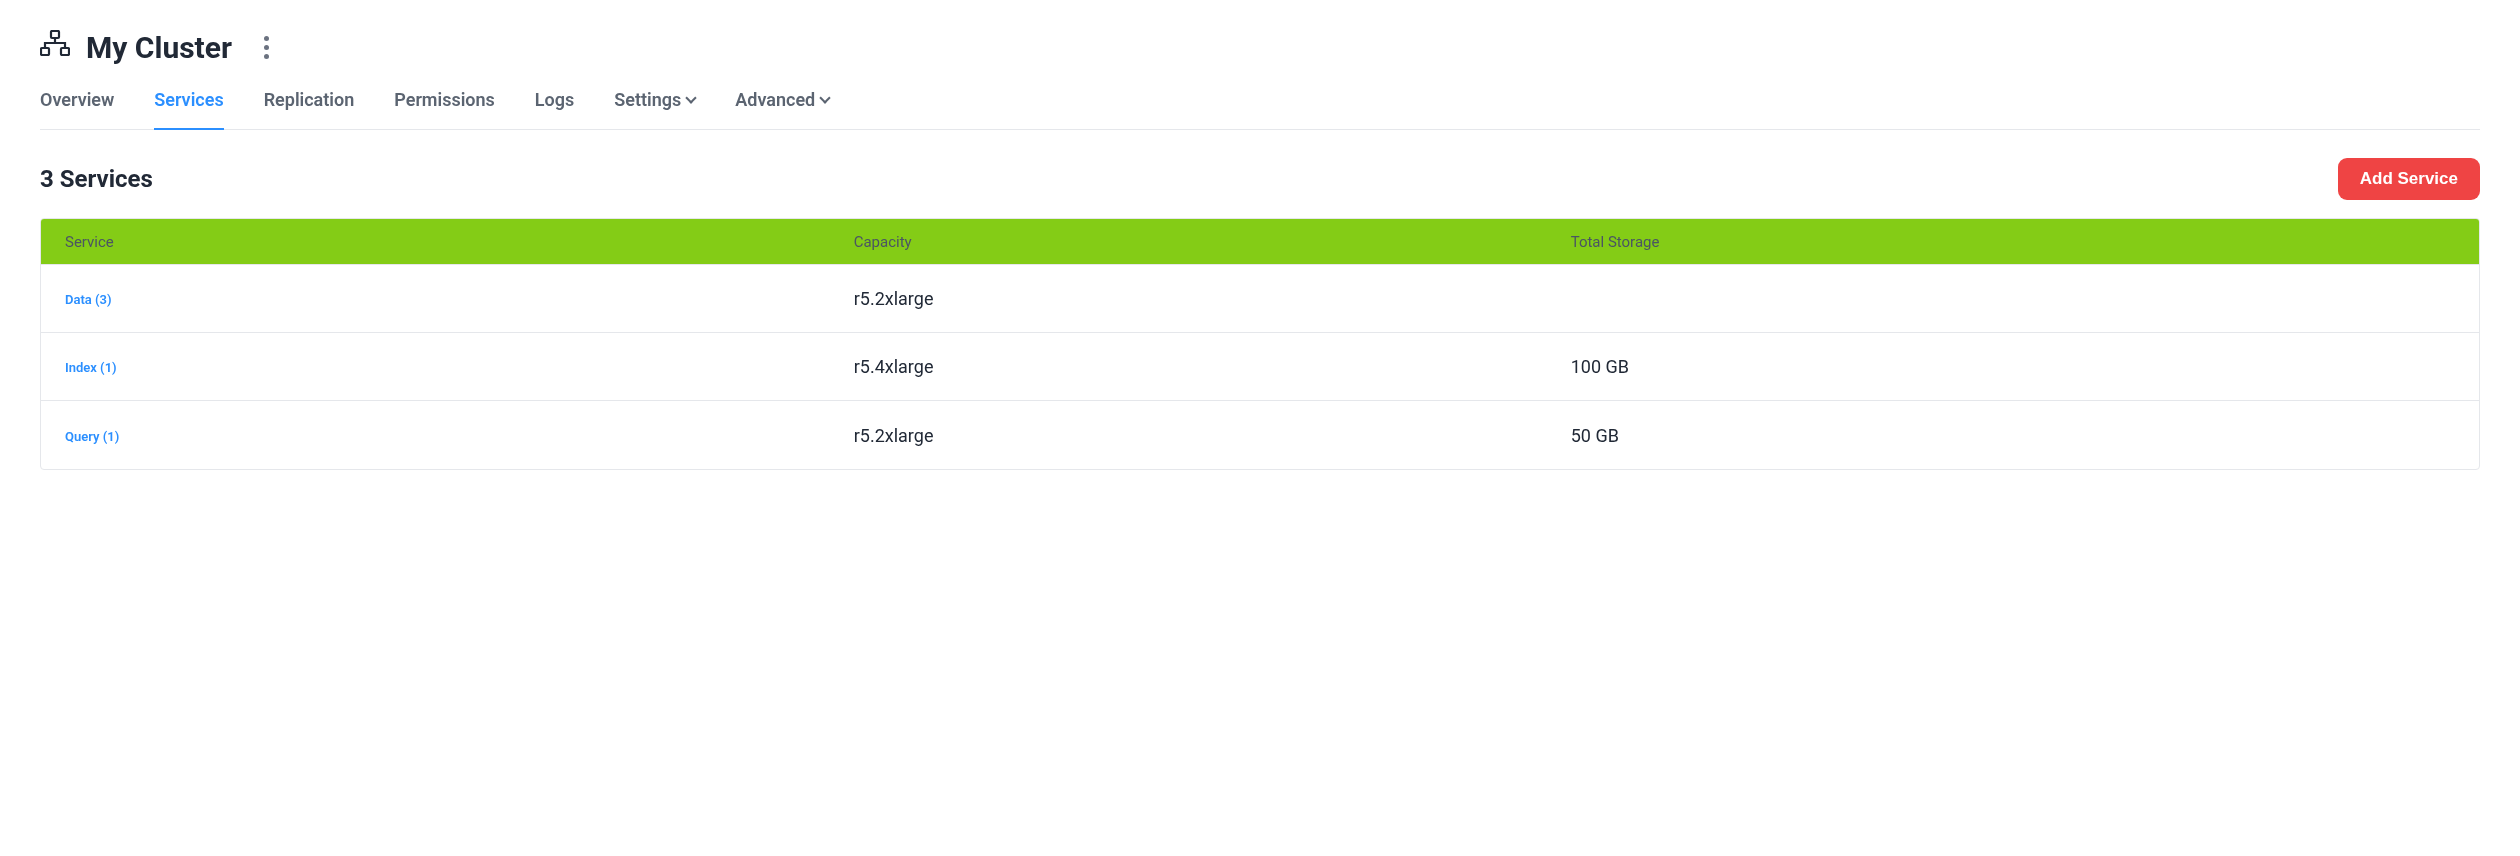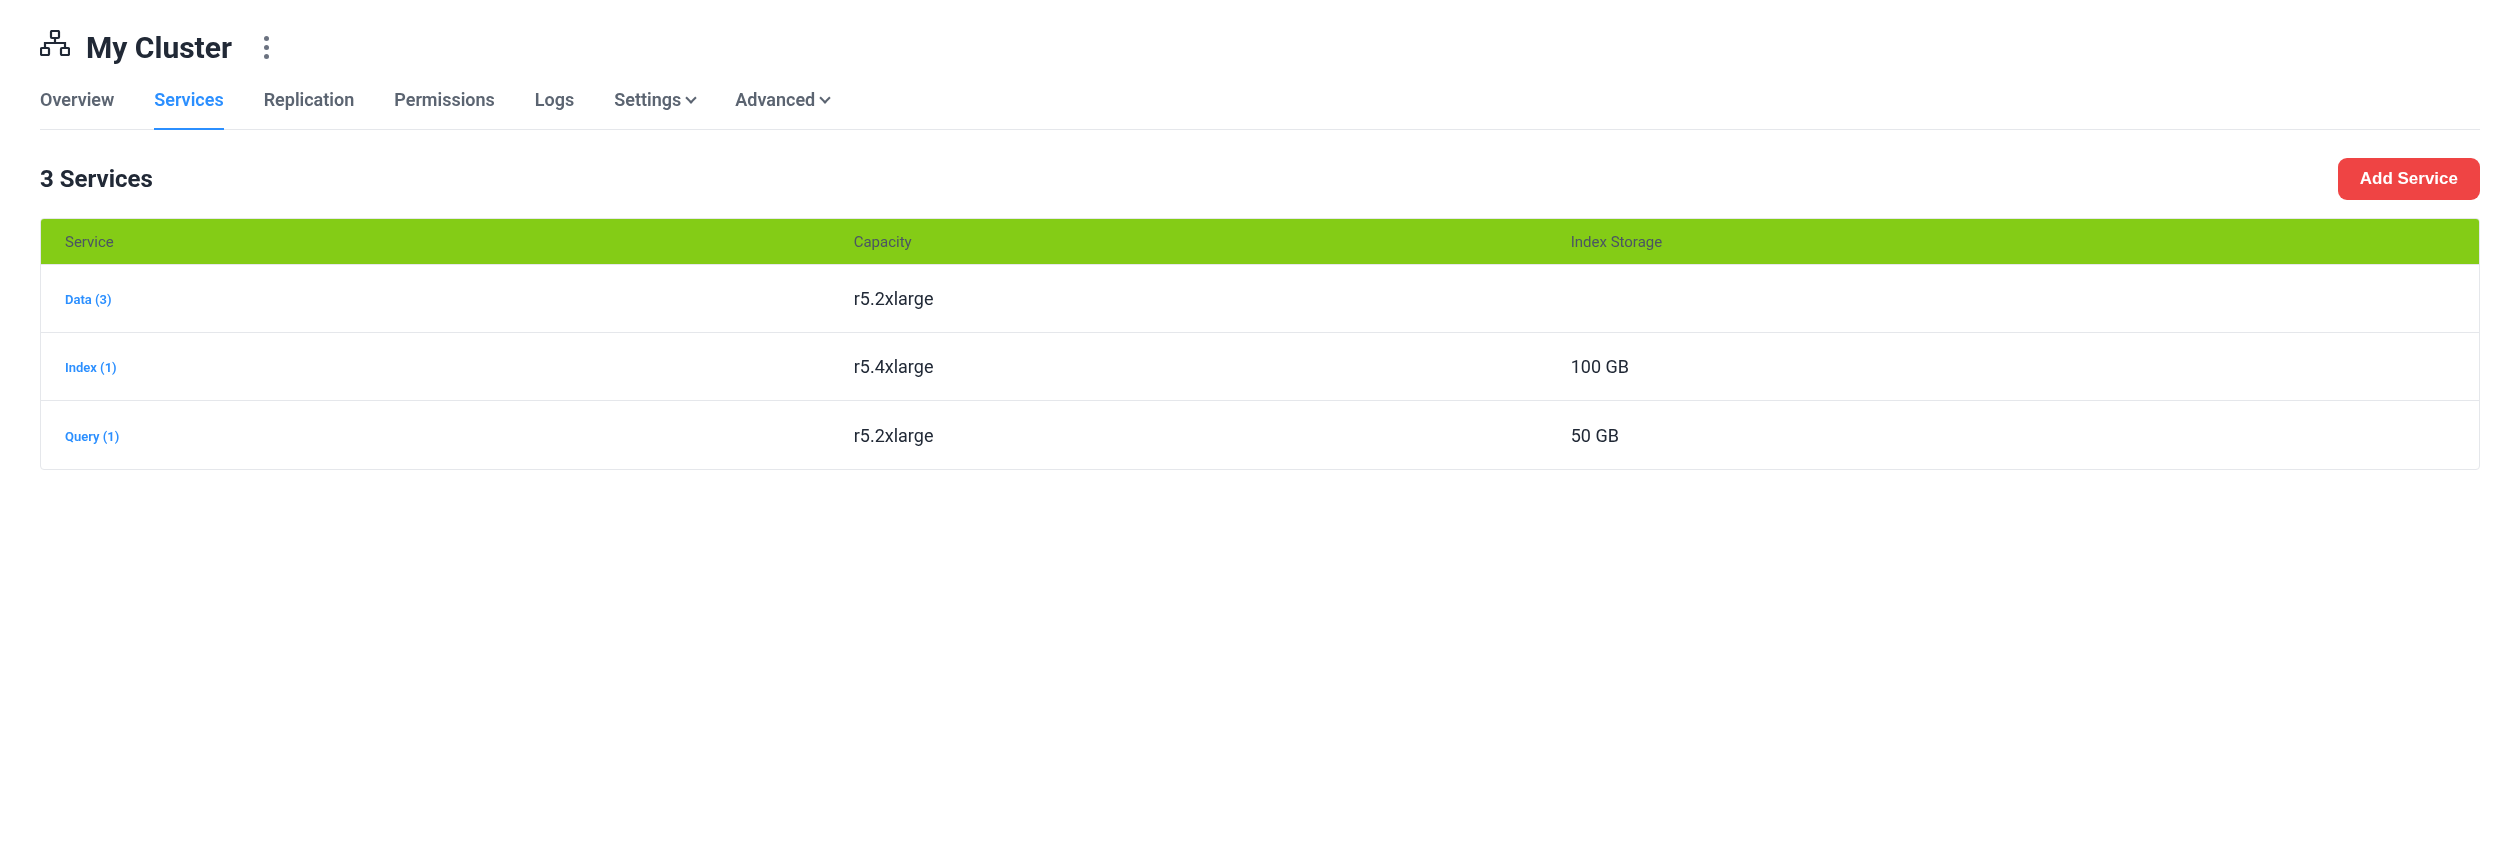--- a/index.html
+++ b/index.html
@@ -180,21 +180,21 @@
 
 <div class="section-header">
   <h2 class="section-title">3 Services</h2>
   <button class="btn-primary">Add Service</button>
 </div>
 
 <div class="services-table">
   <div class="table-head">
     <div>Service</div>
     <div>Capacity</div>
-    <div>Index Storage</div>
+    <div>Total Storage</div>
   </div>
   <div id="table-body">
       <div class="table-row">
         <div><span class="service-link">Data (3)</span></div>
         <div class="cell-text">r5.2xlarge</div>
       </div>
       <div class="table-row">
         <div><span class="service-link">Index (1)</span></div>
         <div class="cell-text">r5.4xlarge</div>
         <div class="cell-text">100 GB</div>

